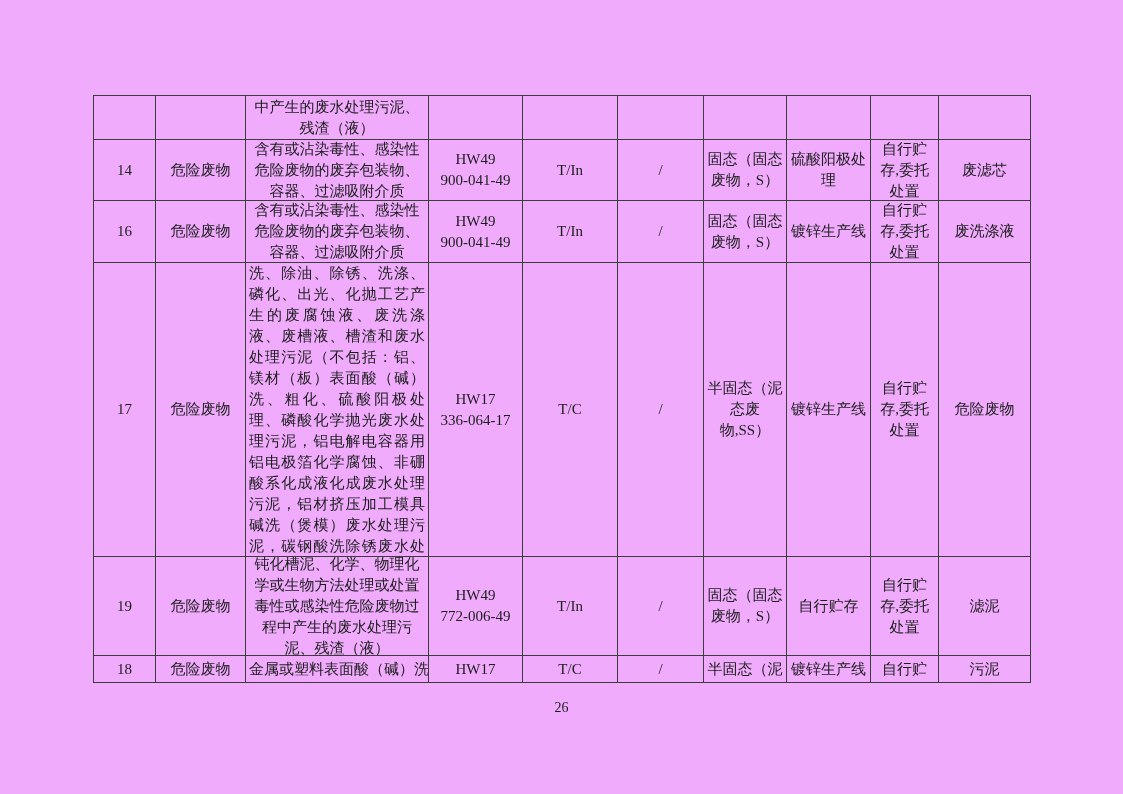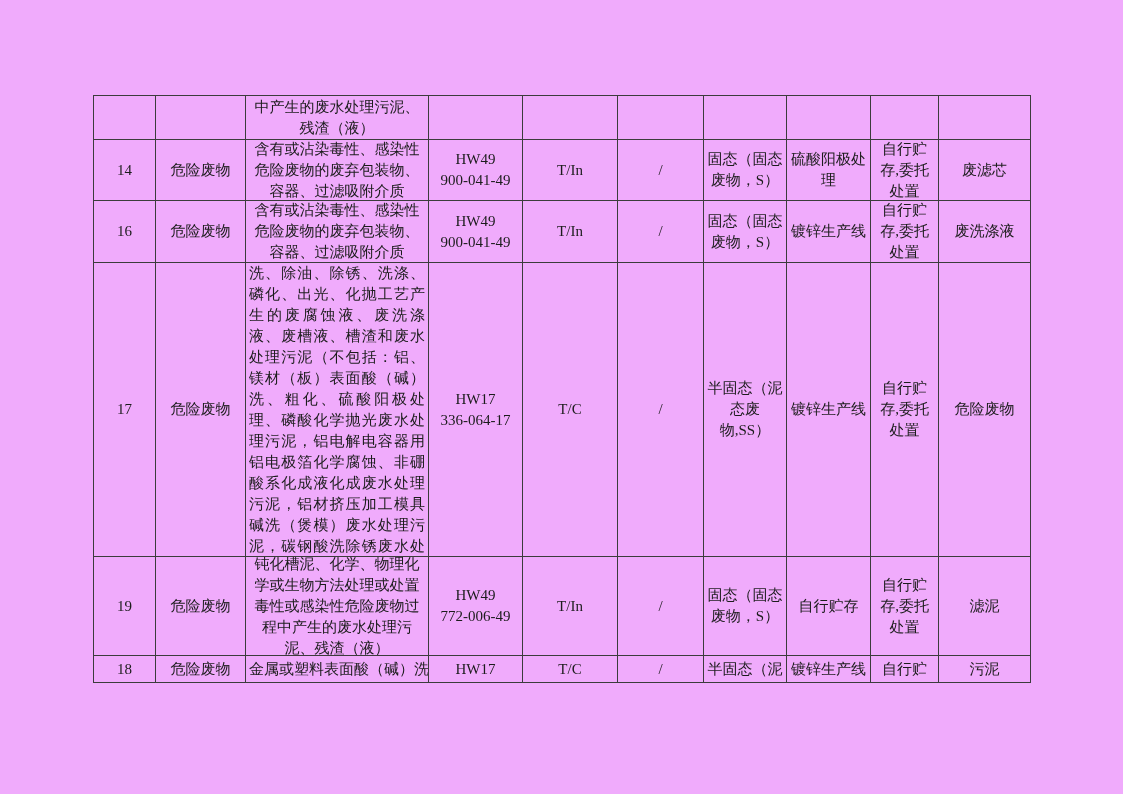--- a/index.html
+++ b/index.html
@@ -408,13 +408,14 @@
             </div>
           </td>
           <td class="col-name">
             <div class="cell">
               <span class="txt">污泥</span>
             </div>
           </td>
         </tr>
       </tbody>
   </table>
+  <div class="page-number">26</div>
 </div>
 
 </body></html>

